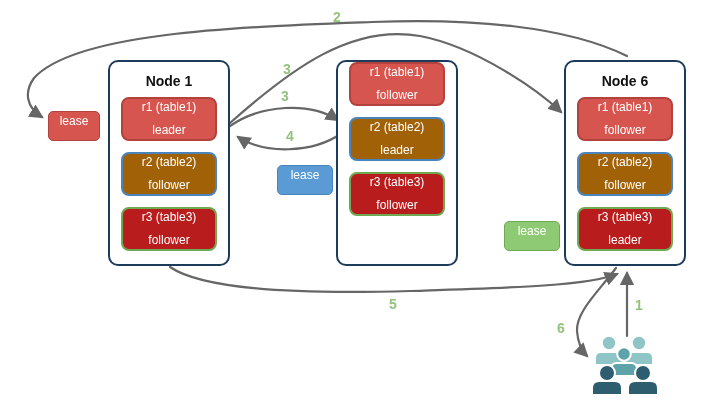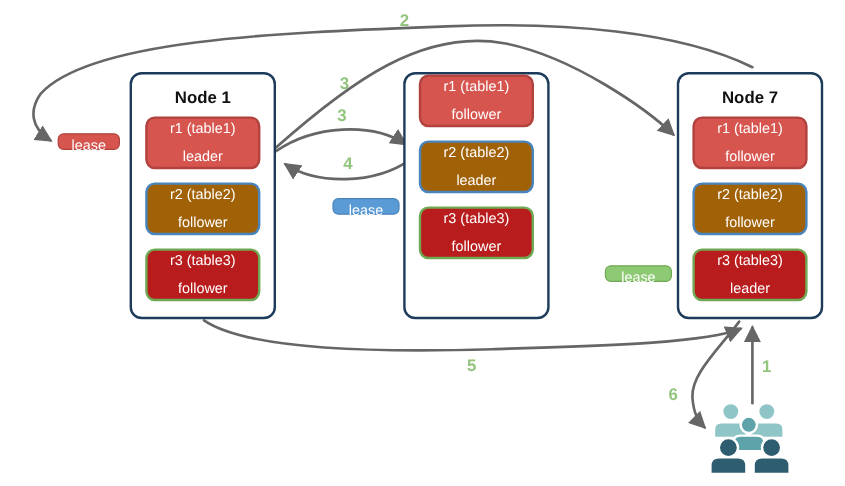--- a/index.html
+++ b/index.html
@@ -48,21 +48,21 @@
     display: flex;
     flex-direction: column;
     justify-content: space-between;
   }
   .replica.red   { background: #d6554f; border-color: #b2423d; }
   .replica.blue  { background: #a16207; border-color: #4a84bc; }
   .replica.green { background: #b91c1c; border-color: #6fa953; }
   .lease {
     position: absolute;
     width: 56px;
-    height: 14px;
+    height: 30px;
     border-radius: 5px;
     color: #ffffff;
     font-size: 12px;
     text-align: center;
     line-height: 19px;
     border: 1px solid transparent;
   }
   .lease.red   { background: #d6554f; border-color: #b2423d; width: 52px; }
   .lease.blue  { background: #5b9bd5; border-color: #4a84bc; }
   .lease.green { background: #8ec973; border-color: #6fa953; }
@@ -129,21 +129,21 @@
       <span>r2 (table2)</span>
       <span>leader</span>
     </div>
     <div class="replica green">
       <span>r3 (table3)</span>
       <span>follower</span>
     </div>
   </div>
 
   <div class="node" style="left:564px">
-    <div class="node-title">Node 7</div>
+    <div class="node-title">Node 6</div>
     <div class="replica red">
       <span>r1 (table1)</span>
       <span>follower</span>
     </div>
     <div class="replica blue">
       <span>r2 (table2)</span>
       <span>follower</span>
     </div>
     <div class="replica green">
       <span>r3 (table3)</span>

